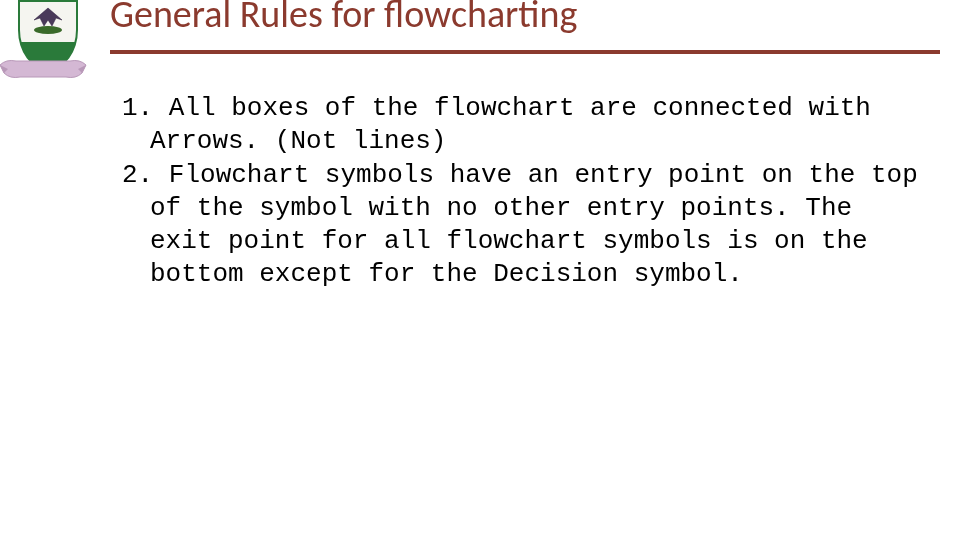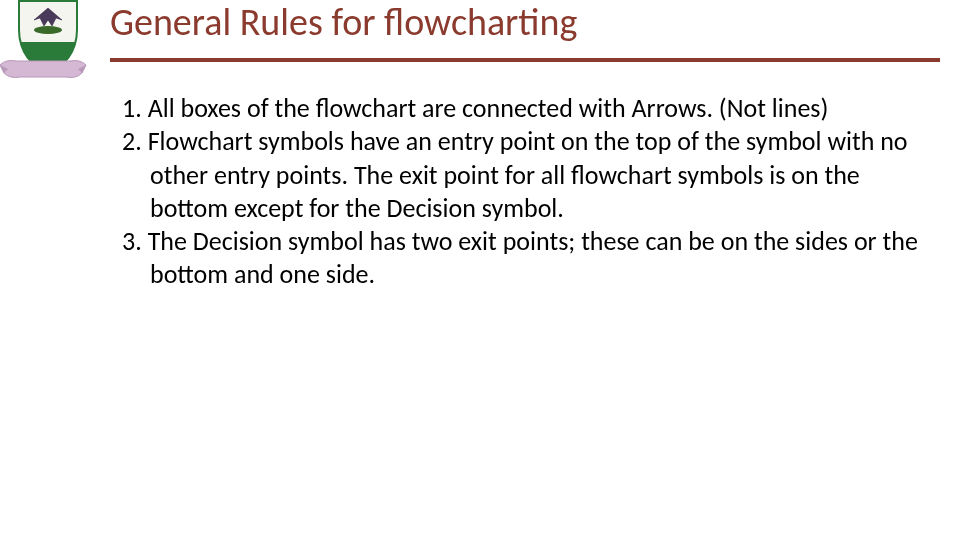--- a/index.html
+++ b/index.html
@@ -41,21 +41,21 @@
     }
     .ribbon {
       position: absolute;
       top: 55px;
       left: -10px;
       width: 90px;
       height: 28px;
     }
     .header-block {
       position: absolute;
-      top: 12px;
+      top: 4px;
       left: 110px;
       right: 20px;
     }
     .title {
       font-size: 38px;
       color: #8b3a2e;
       font-weight: 400;
       line-height: 1.1;
       padding-top: 0;
       margin-top: -10px;
@@ -82,20 +82,21 @@
     }
     .list-num {
       display: inline;
     }
     .list-text {
       display: inline;
     }
     .indent-wrap {
       padding-left: 38px;
       text-indent: -28px;
+      font-family: Liberation Mono, monospace;
     }
   </style>
 </head>
 <body>
 
 <div class="logo">
   <div class="logo-shield">
     <svg class="logo-eagle" viewBox="0 0 44 30">
       <path d="M22 2 L8 14 L14 12 L18 20 L22 14 L26 20 L30 12 L36 14 Z" fill="#4a3a5a" stroke="#2a1a3a" stroke-width="0.5"></path>
       <ellipse cx="22" cy="24" rx="14" ry="4" fill="#3a6a2a"></ellipse>
@@ -116,18 +117,14 @@
 <div class="content">
   <div class="list">
     <div class="list-item indent-wrap">
       <span class="list-num">1.</span>
       <span class="list-text">All boxes of the flowchart are connected with Arrows. (Not lines)</span>
     </div>
     <div class="list-item indent-wrap">
       <span class="list-num">2.</span>
       <span class="list-text">Flowchart symbols have an entry point on the top of the symbol with no other entry points. The exit point for all flowchart symbols is on the bottom except for the Decision symbol.</span>
     </div>
-    <div class="list-item indent-wrap">
-      <span class="list-num">3.</span>
-      <span class="list-text">The Decision symbol has two exit points; these can be on the sides or the bottom and one side.</span>
-    </div>
   </div>
 </div>
 
 </body></html>

